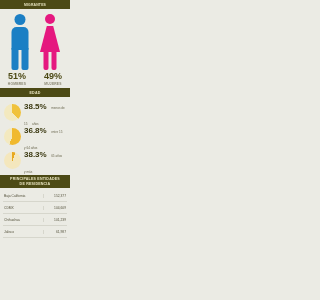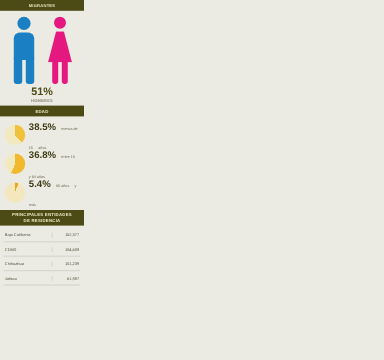--- a/index.html
+++ b/index.html
@@ -174,20 +174,24 @@
           <i></i>
         </span>
     </div>
   </div>
 
   <div class="pcts">
     <div class="pct">
       <div class="num">51%</div>
       <div class="lbl">HOMBRES</div>
     </div>
+    <div class="pct">
+      <div class="num">49%</div>
+      <div class="lbl">MUJERES</div>
+    </div>
   </div>
 
   <div class="band band-edad">
     <span>EDAD</span>
   </div>
 
   <div class="ages">
     <div class="age-row">
       <span class="pie p1"></span>
       <span class="age-txt">
@@ -200,21 +204,21 @@
       <span class="pie p2"></span>
       <span class="age-txt">
         <span class="num">36.8%</span>
         <span class="desc">entre 15</span>
         <span class="desc">y 64 años</span>
       </span>
     </div>
     <div class="age-row">
       <span class="pie p3"></span>
       <span class="age-txt">
-        <span class="num">5.4%</span>
+        <span class="num">38.3%</span>
         <span class="desc">65 años</span>
         <span class="desc">y más</span>
       </span>
     </div>
   </div>
 
   <div class="band band-ent">
     <span>PRINCIPALES ENTIDADES</span>
     <span>DE RESIDENCIA</span>
   </div>

